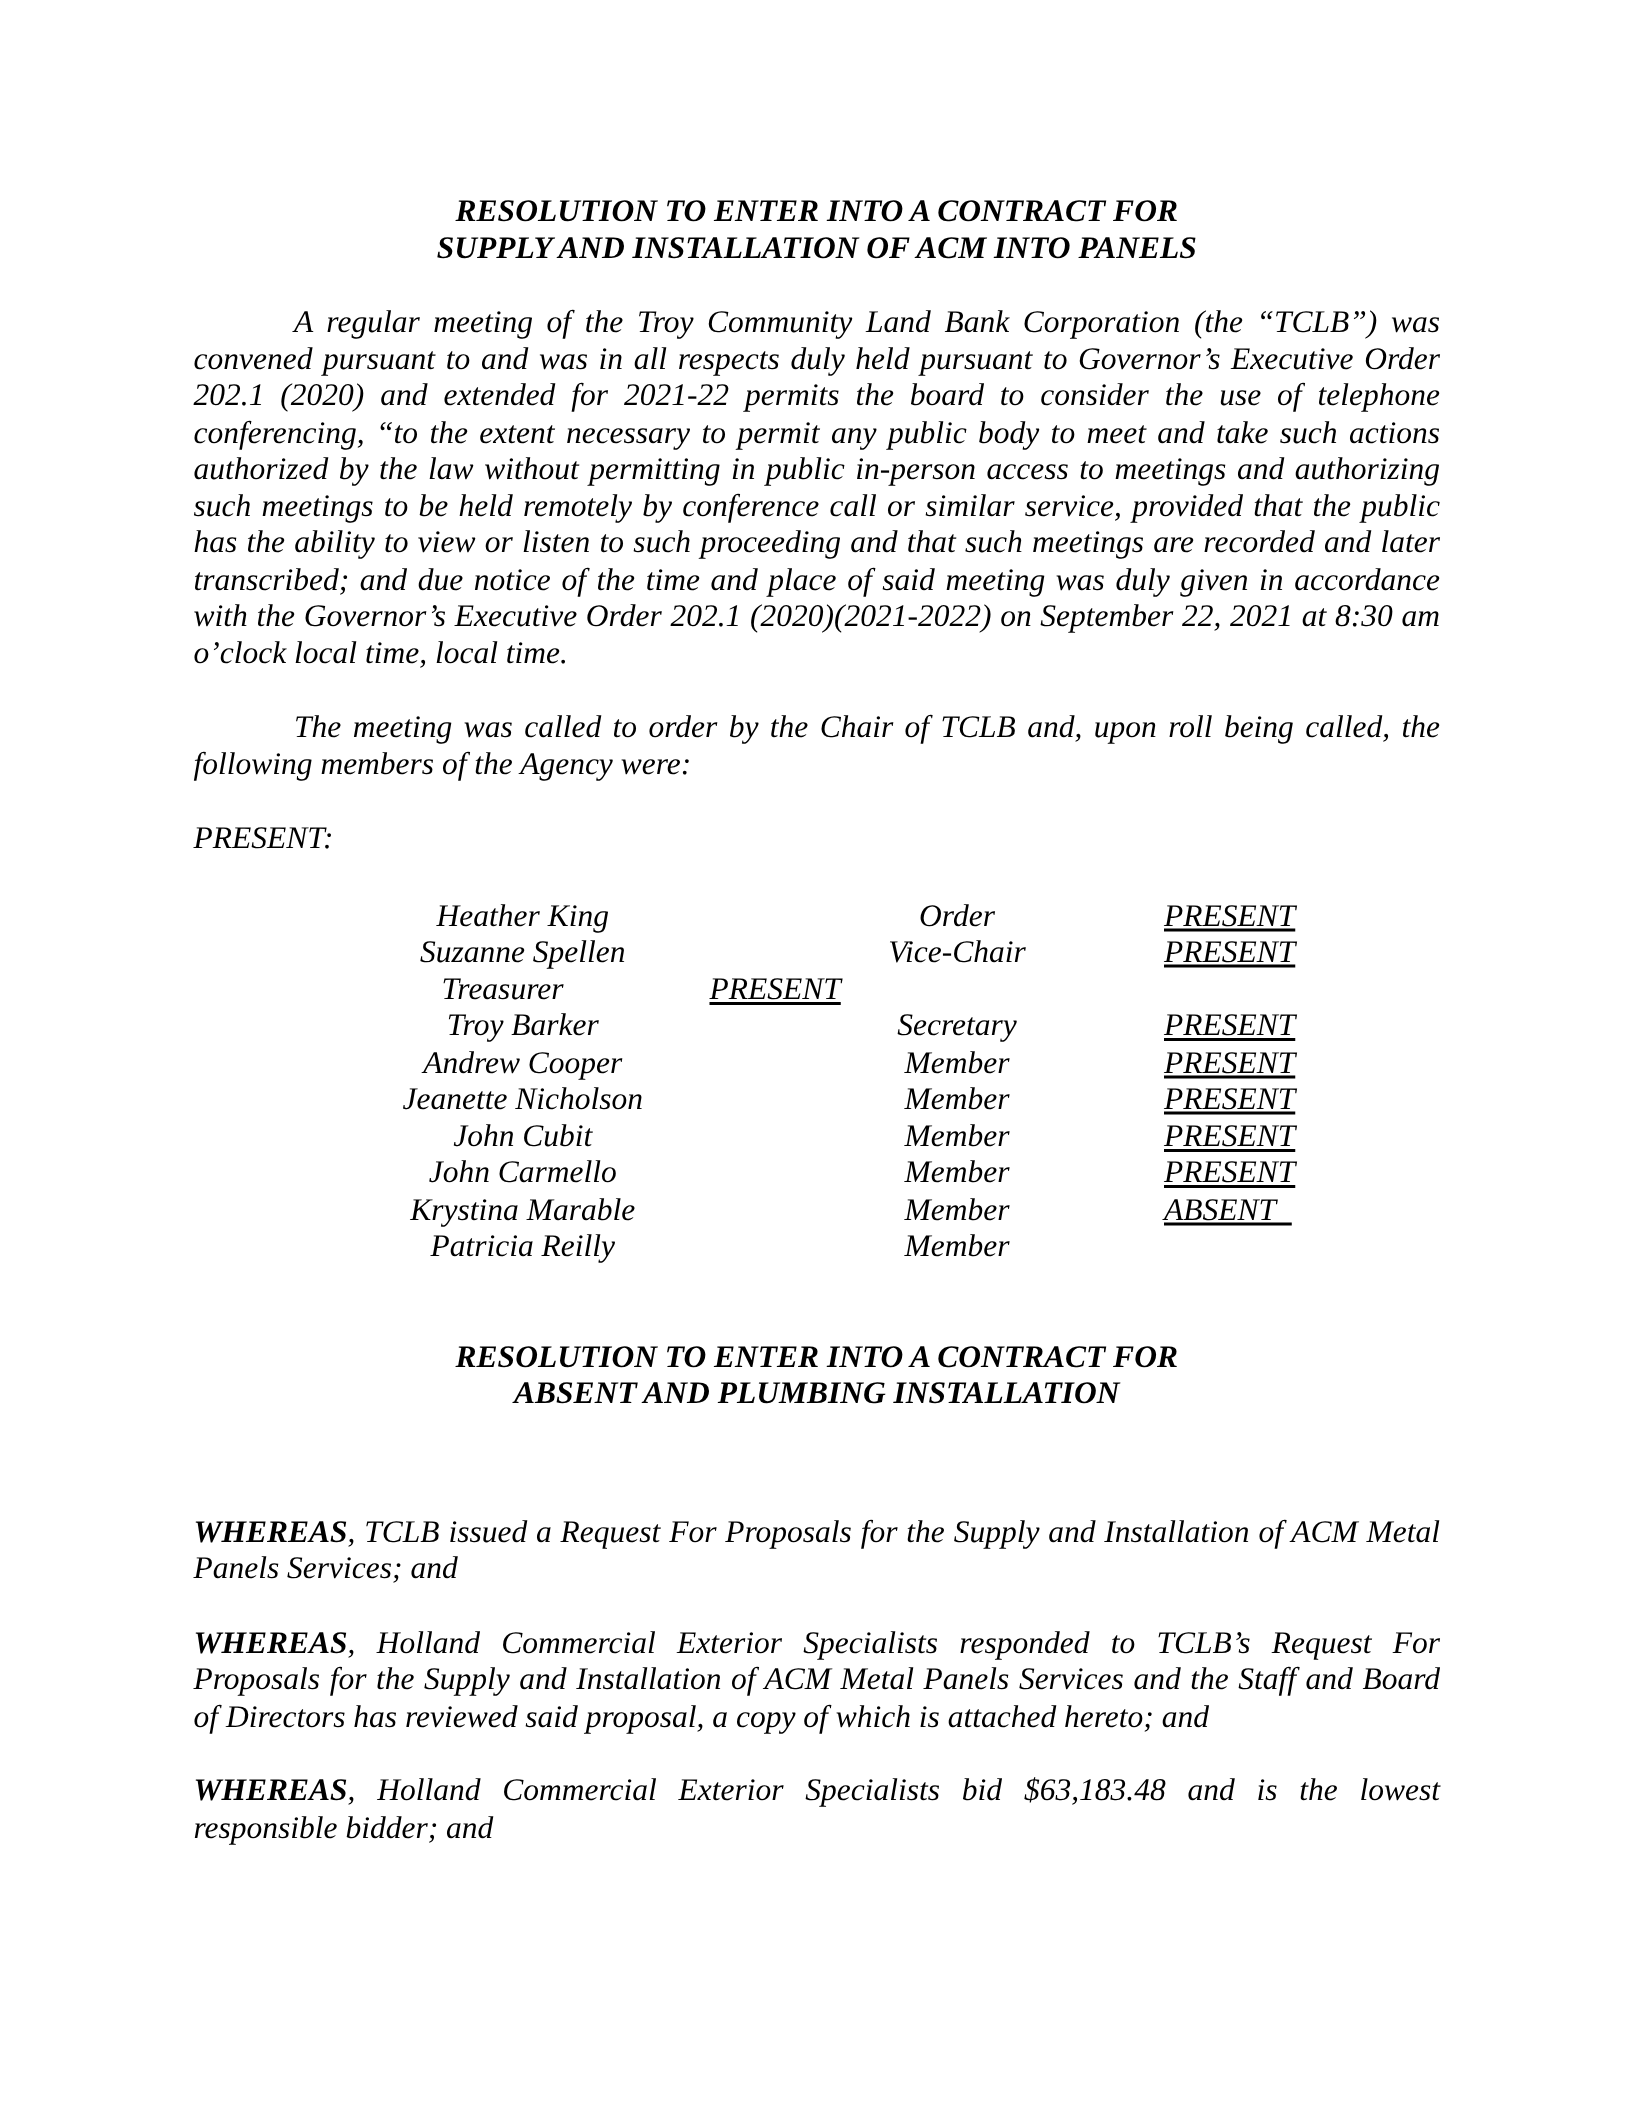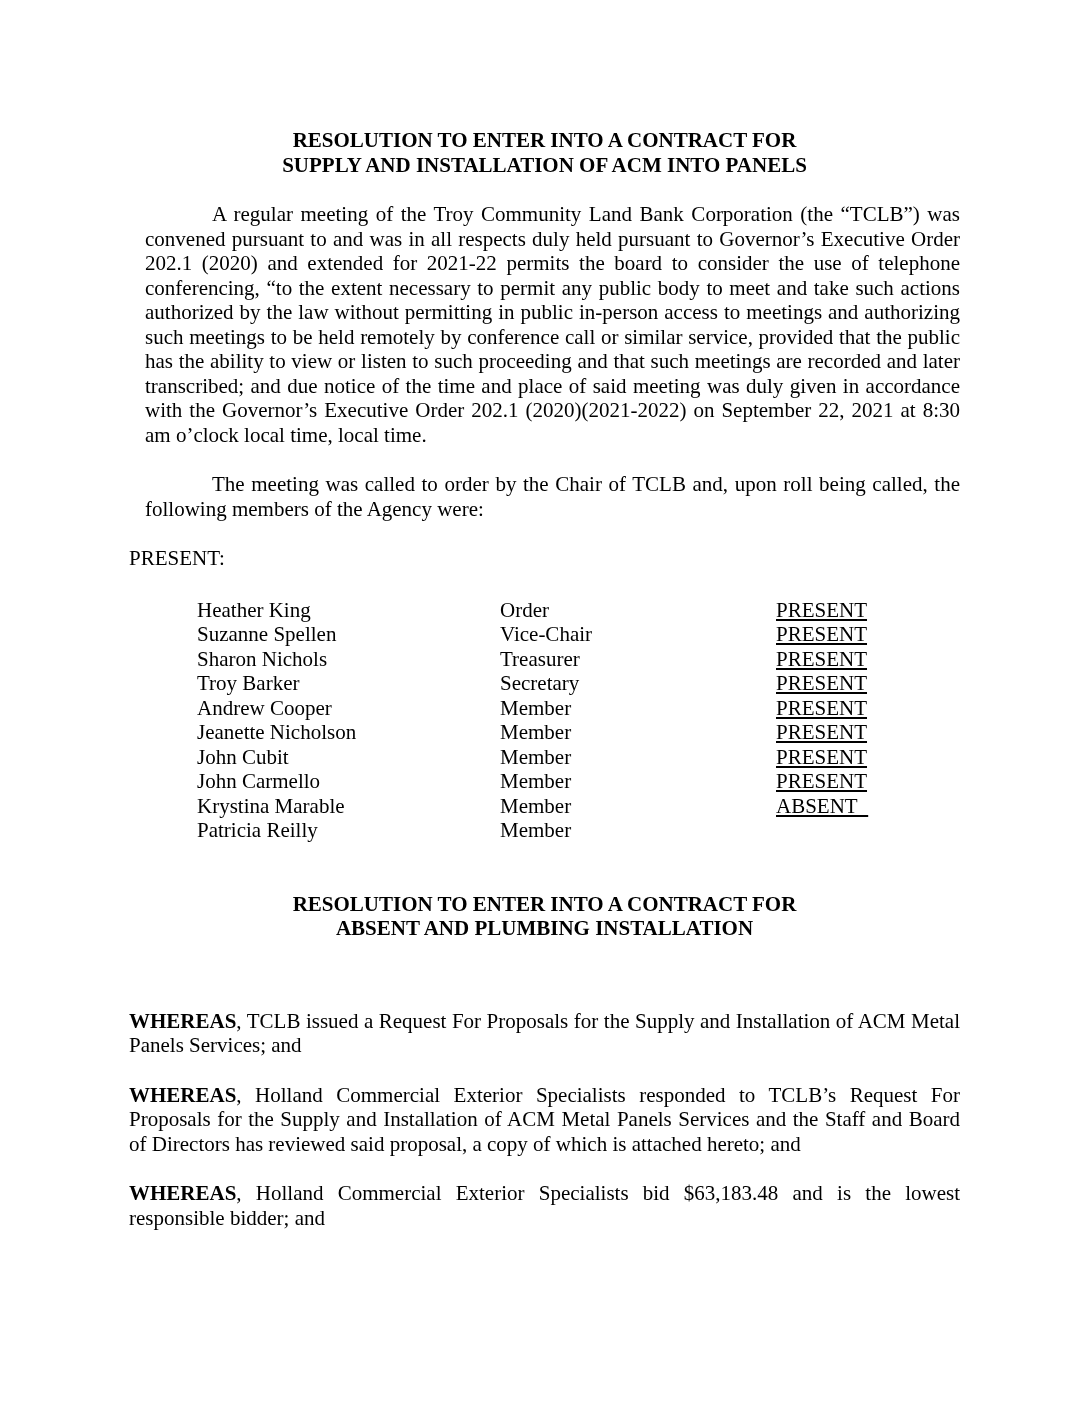--- a/index.html
+++ b/index.html
@@ -8,33 +8,34 @@
     width: 1088px;
     height: 1408px;
     box-sizing: border-box;
     padding: 128px 128px 0 129px;
     background: #ffffff;
     color: #000000;
     font-family: "Liberation Serif", "DejaVu Serif", serif;
     font-size: 21px;
     line-height: 24.5px;
     overflow: hidden;
+    font-style: italic;
   }
   .doc-title {
     text-align: center;
     font-weight: bold;
     margin: 0;
   }
   .para {
-    margin: 25px 0 0 16px;
+    margin: 25px 0 0 0;
     text-align: justify;
   }
   .indent { text-indent: 67px; }
   .present-label { margin: 25px 0 0 0; }
-  .roll-table { margin-top: 27px; }
+  .roll-table { margin-top: 27px; text-align: center; }
   .roll-row { display: flex; padding-left: 68px; }
   .col-name { flex: none; width: 303px; }
   .col-role { flex: none; width: 276px; }
   .col-status { flex: none; text-decoration: underline; white-space: pre; }
   .heading2 { margin-top: 49px; }
   .whereas { margin: 25px 0 0 0; text-align: justify; }
   .whereas-first { margin-top: 68px; }
   .whereas b { font-weight: bold; }
 </style>
 </head>
@@ -58,21 +59,20 @@
       <span class="col-name">Heather King</span>
       <span class="col-role">Order</span>
       <span class="col-status">PRESENT</span>
     </div>
     <div class="roll-row">
       <span class="col-name">Suzanne Spellen</span>
       <span class="col-role">Vice-Chair</span>
       <span class="col-status">PRESENT</span>
     </div>
     <div class="roll-row">
-      <span class="col-name">Sharon Nichols</span>
       <span class="col-role">Treasurer</span>
       <span class="col-status">PRESENT</span>
     </div>
     <div class="roll-row">
       <span class="col-name">Troy Barker</span>
       <span class="col-role">Secretary</span>
       <span class="col-status">PRESENT</span>
     </div>
     <div class="roll-row">
       <span class="col-name">Andrew Cooper</span>

